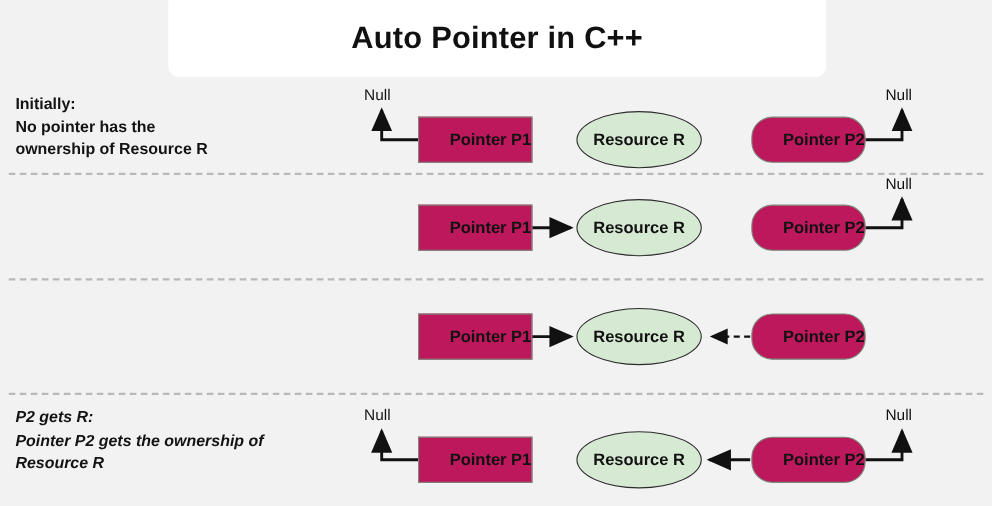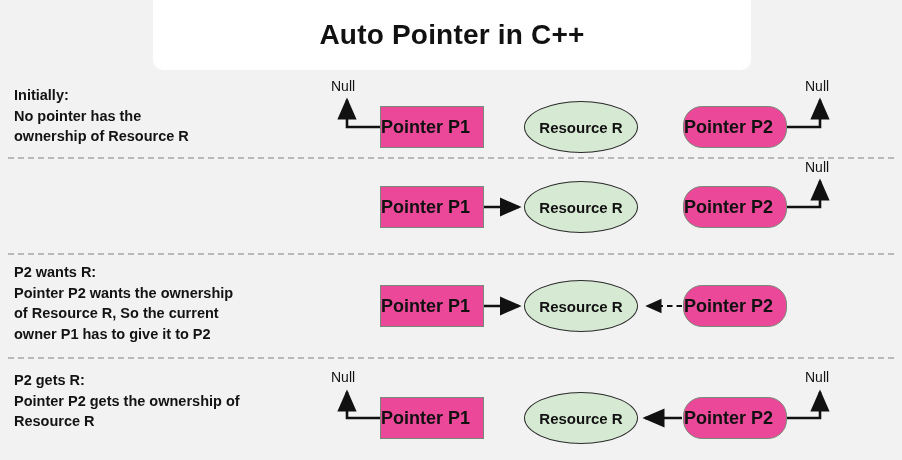--- a/index.html
+++ b/index.html
@@ -41,29 +41,29 @@
 
   
   .caption{
     position:absolute;left:14px;
     font-size:14.5px;font-weight:700;line-height:20.5px;
     color:#131313;white-space:pre-line;
   }
   #cap0{top:7px;}
   #cap1{top:9px;}
   #cap2{top:9px;}
-  #cap3{top:13px;}
+  #cap3{top:13px;font-style:italic;}
 
   
   .pbox{
     position:absolute;
     width:104px;height:42px;
-    background:#ec4899;border:1.5px solid #7a8a78;
-    display:flex;align-items:center;justify-content:flex-start;
-    font-size:18px;font-weight:700;color:#111;
+    background:#be185d;border:1.5px solid #7a8a78;
+    display:flex;align-items:center;justify-content:flex-end;
+    font-size:15px;font-weight:700;color:#111;
     box-sizing:border-box;
   }
   .pbox.p1{left:380px;}
   .pbox.p2{left:683px;border-radius:19px;}
 
   .res{
     position:absolute;left:524px;
     width:114px;height:52px;
     background:#d6e9d2;border:1.5px solid #2b2b2b;
     border-radius:50%;
@@ -116,24 +116,20 @@
     <div class="res" style="top:24px">
       <span>Resource R</span>
     </div>
     <div class="pbox p2" style="top:29px">
       <span>Pointer P2</span>
     </div>
     <div class="nulllabel" style="left:805px;top:2px">Null</div>
   </div>
 
   <div class="row" id="row2">
-    <div class="caption" id="cap2">P2 wants R:
-Pointer P2 wants the ownership
-of Resource R, So the current
-owner P1 has to give it to P2</div>
     <div class="pbox p1" style="top:32px">
       <span>Pointer P1</span>
     </div>
     <div class="res" style="top:27px">
       <span>Resource R</span>
     </div>
     <div class="pbox p2" style="top:32px">
       <span>Pointer P2</span>
     </div>
   </div>

